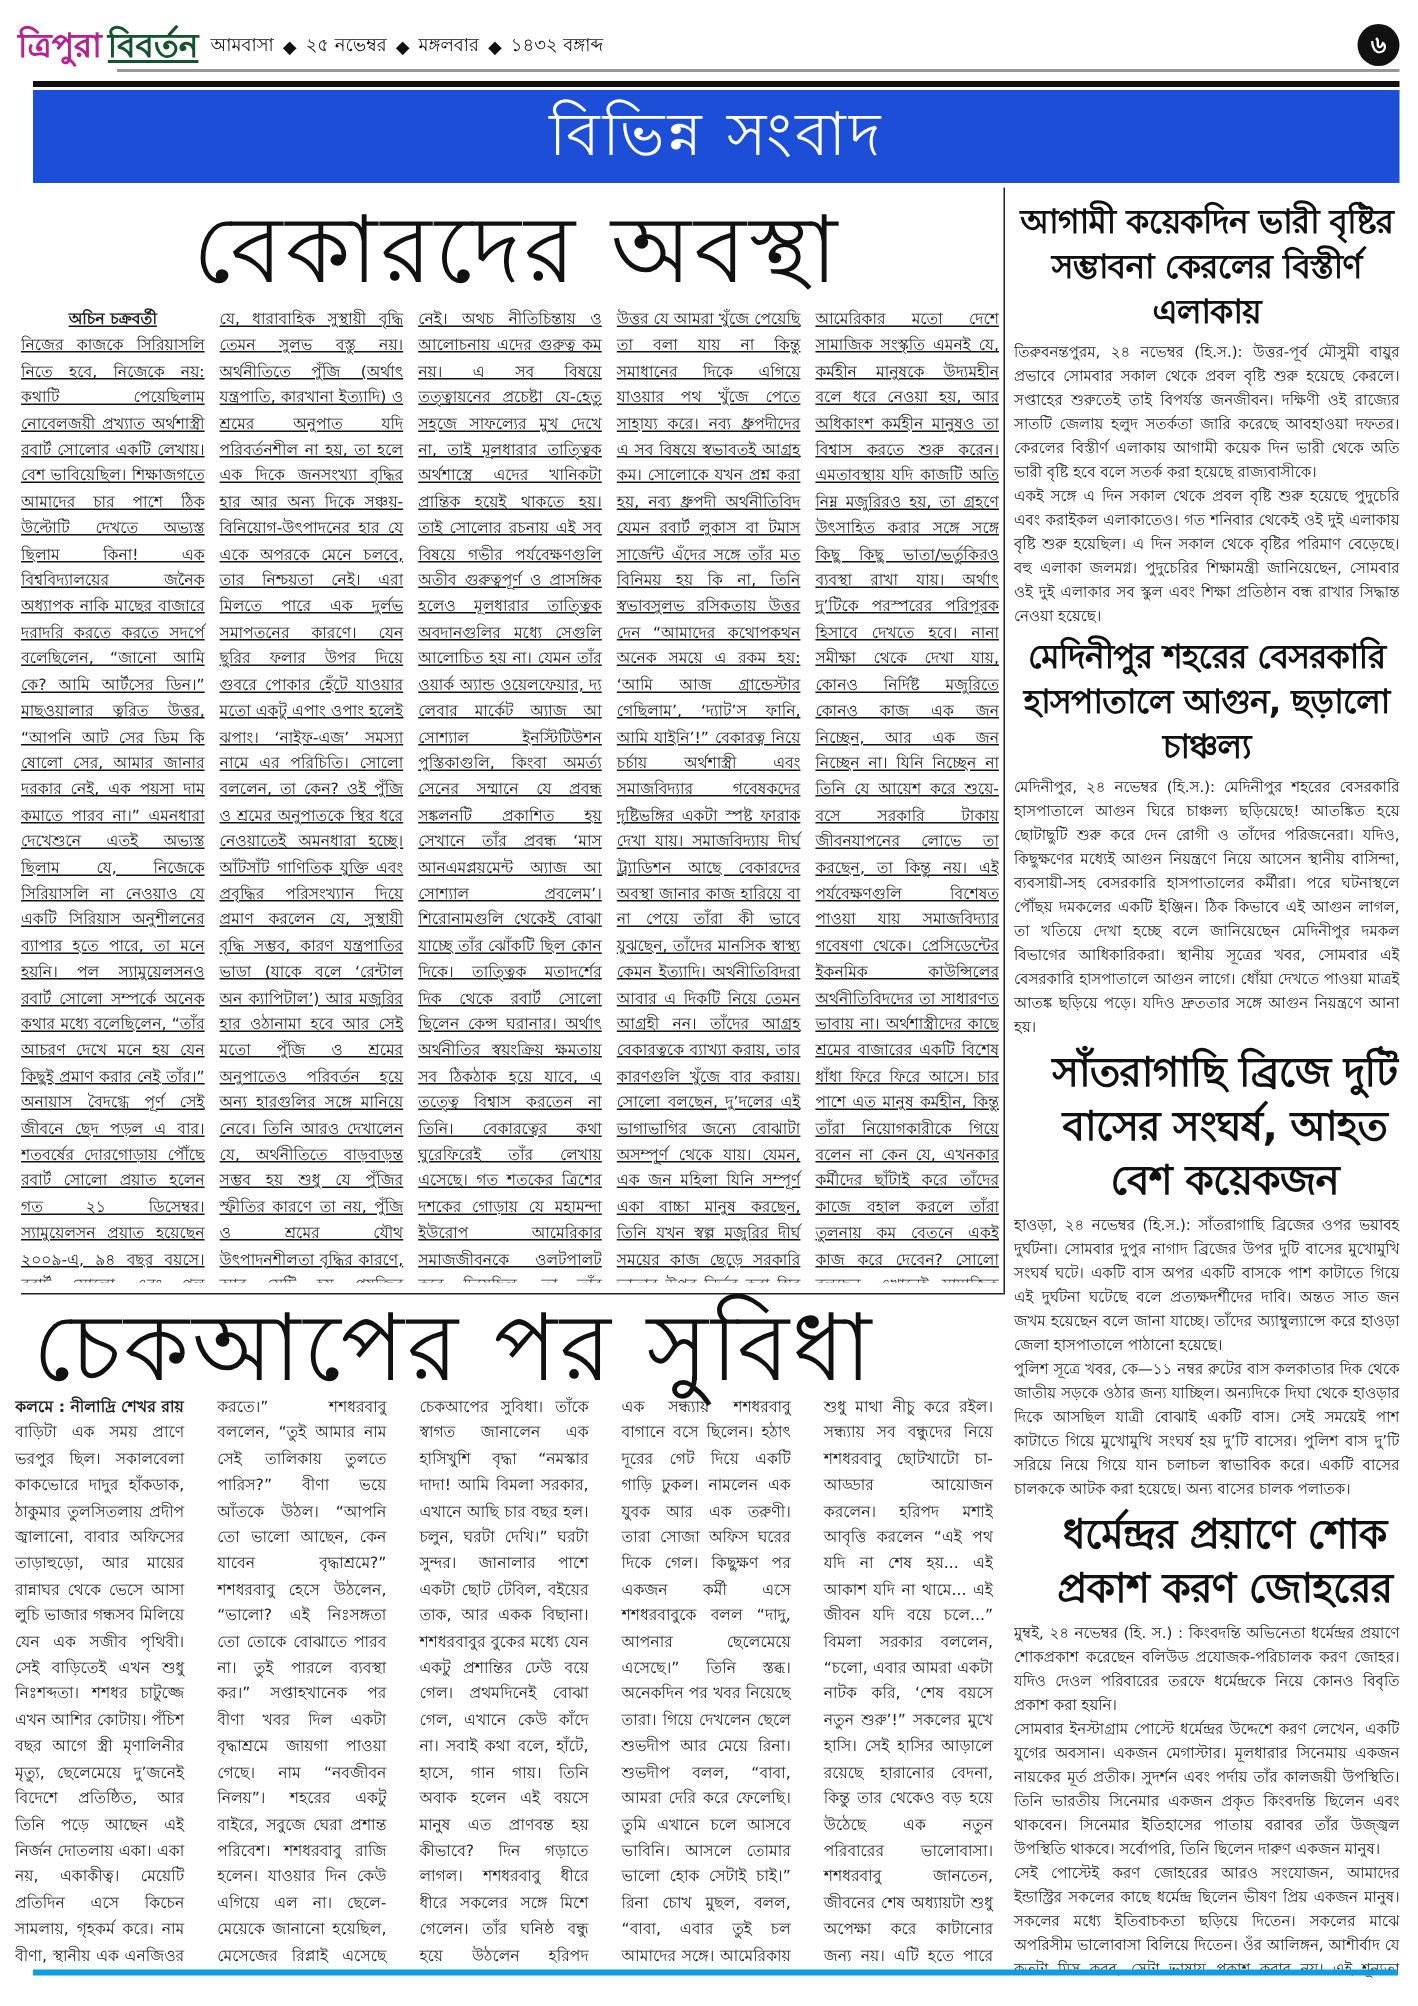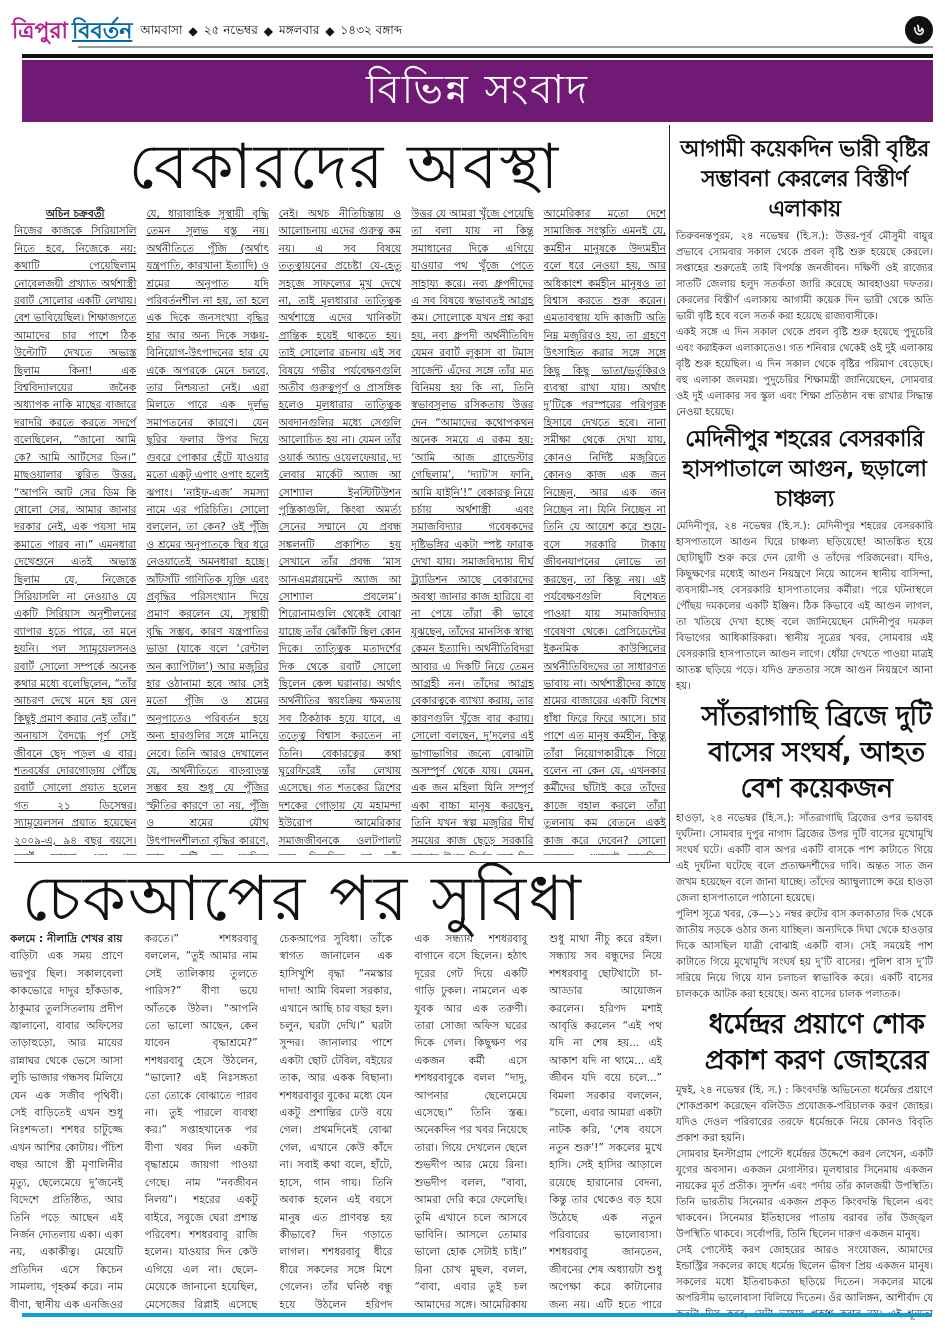--- a/index.html
+++ b/index.html
@@ -1,26 +1,26 @@
 <!DOCTYPE html>
 <html><head>
 <meta charset="utf-8">
 <style>
   * { box-sizing: border-box; margin: 0; padding: 0; }
   body { width: 945px; height: 1337px; background: #fff; font-family: "DejaVu Sans", sans-serif; color: #111; position: relative; overflow: hidden; }
   .masthead { position: absolute; top: 12px; left: 12px; right: 12px; height: 38px; display: flex; align-items: center; }
   .brand { display: flex; align-items: baseline; font-weight: bold; }
   .brand-a { color: #b4238e; font-size: 22px; font-family: Liberation Serif, serif; }
-  .brand-b { color: #0369a1; font-size: 22px; margin-left: 4px; text-decoration: underline; }
+  .brand-b { color: #14532d; font-size: 22px; margin-left: 4px; text-decoration: underline; }
   .meta { font-size: 12px; margin-left: 8px; display: flex; align-items: center; gap: 6px; }
   .diamond { font-size: 12px; }
   .pagenum { position: absolute; right: 0; top: 4px; width: 28px; height: 28px; border-radius: 50%; background: #111; color: #fff; font-weight: bold; font-size: 16px; display: flex; align-items: center; justify-content: center; }
   .rule-grey { position: absolute; top: 46px; left: 78px; right: 12px; height: 2px; background: #999; }
   .rule-black { position: absolute; top: 54px; left: 22px; right: 12px; height: 4px; background: #111; }
-  .band { position: absolute; top: 60px; left: 22px; right: 12px; height: 62px; background: #701a75; display: flex; align-items: center; justify-content: center; }
+  .band { position: absolute; top: 60px; left: 22px; right: 12px; height: 62px; background: #1d4ed8; display: flex; align-items: center; justify-content: center; }
   .band-title { color: #fff; font-size: 40px; letter-spacing: 2px; }
 
   .col-text { font-size: 10.4px; line-height: 17.4px; text-align: justify; color: #222; font-family: "DejaVu Sans", sans-serif; }
   .col-text p { margin: 0; }
 
   .headline-big { font-size: 62px; line-height: 1; font-family: "DejaVu Serif", serif; font-weight: normal; text-align: center; letter-spacing: 2px; }
   .byline { font-weight: bold; text-align: center; font-size: 10.5px; }
 
   
   .art1-head { position: absolute; top: 132px; left: 22px; width: 645px; height: 70px; display: flex; justify-content: center; align-items: center; }

